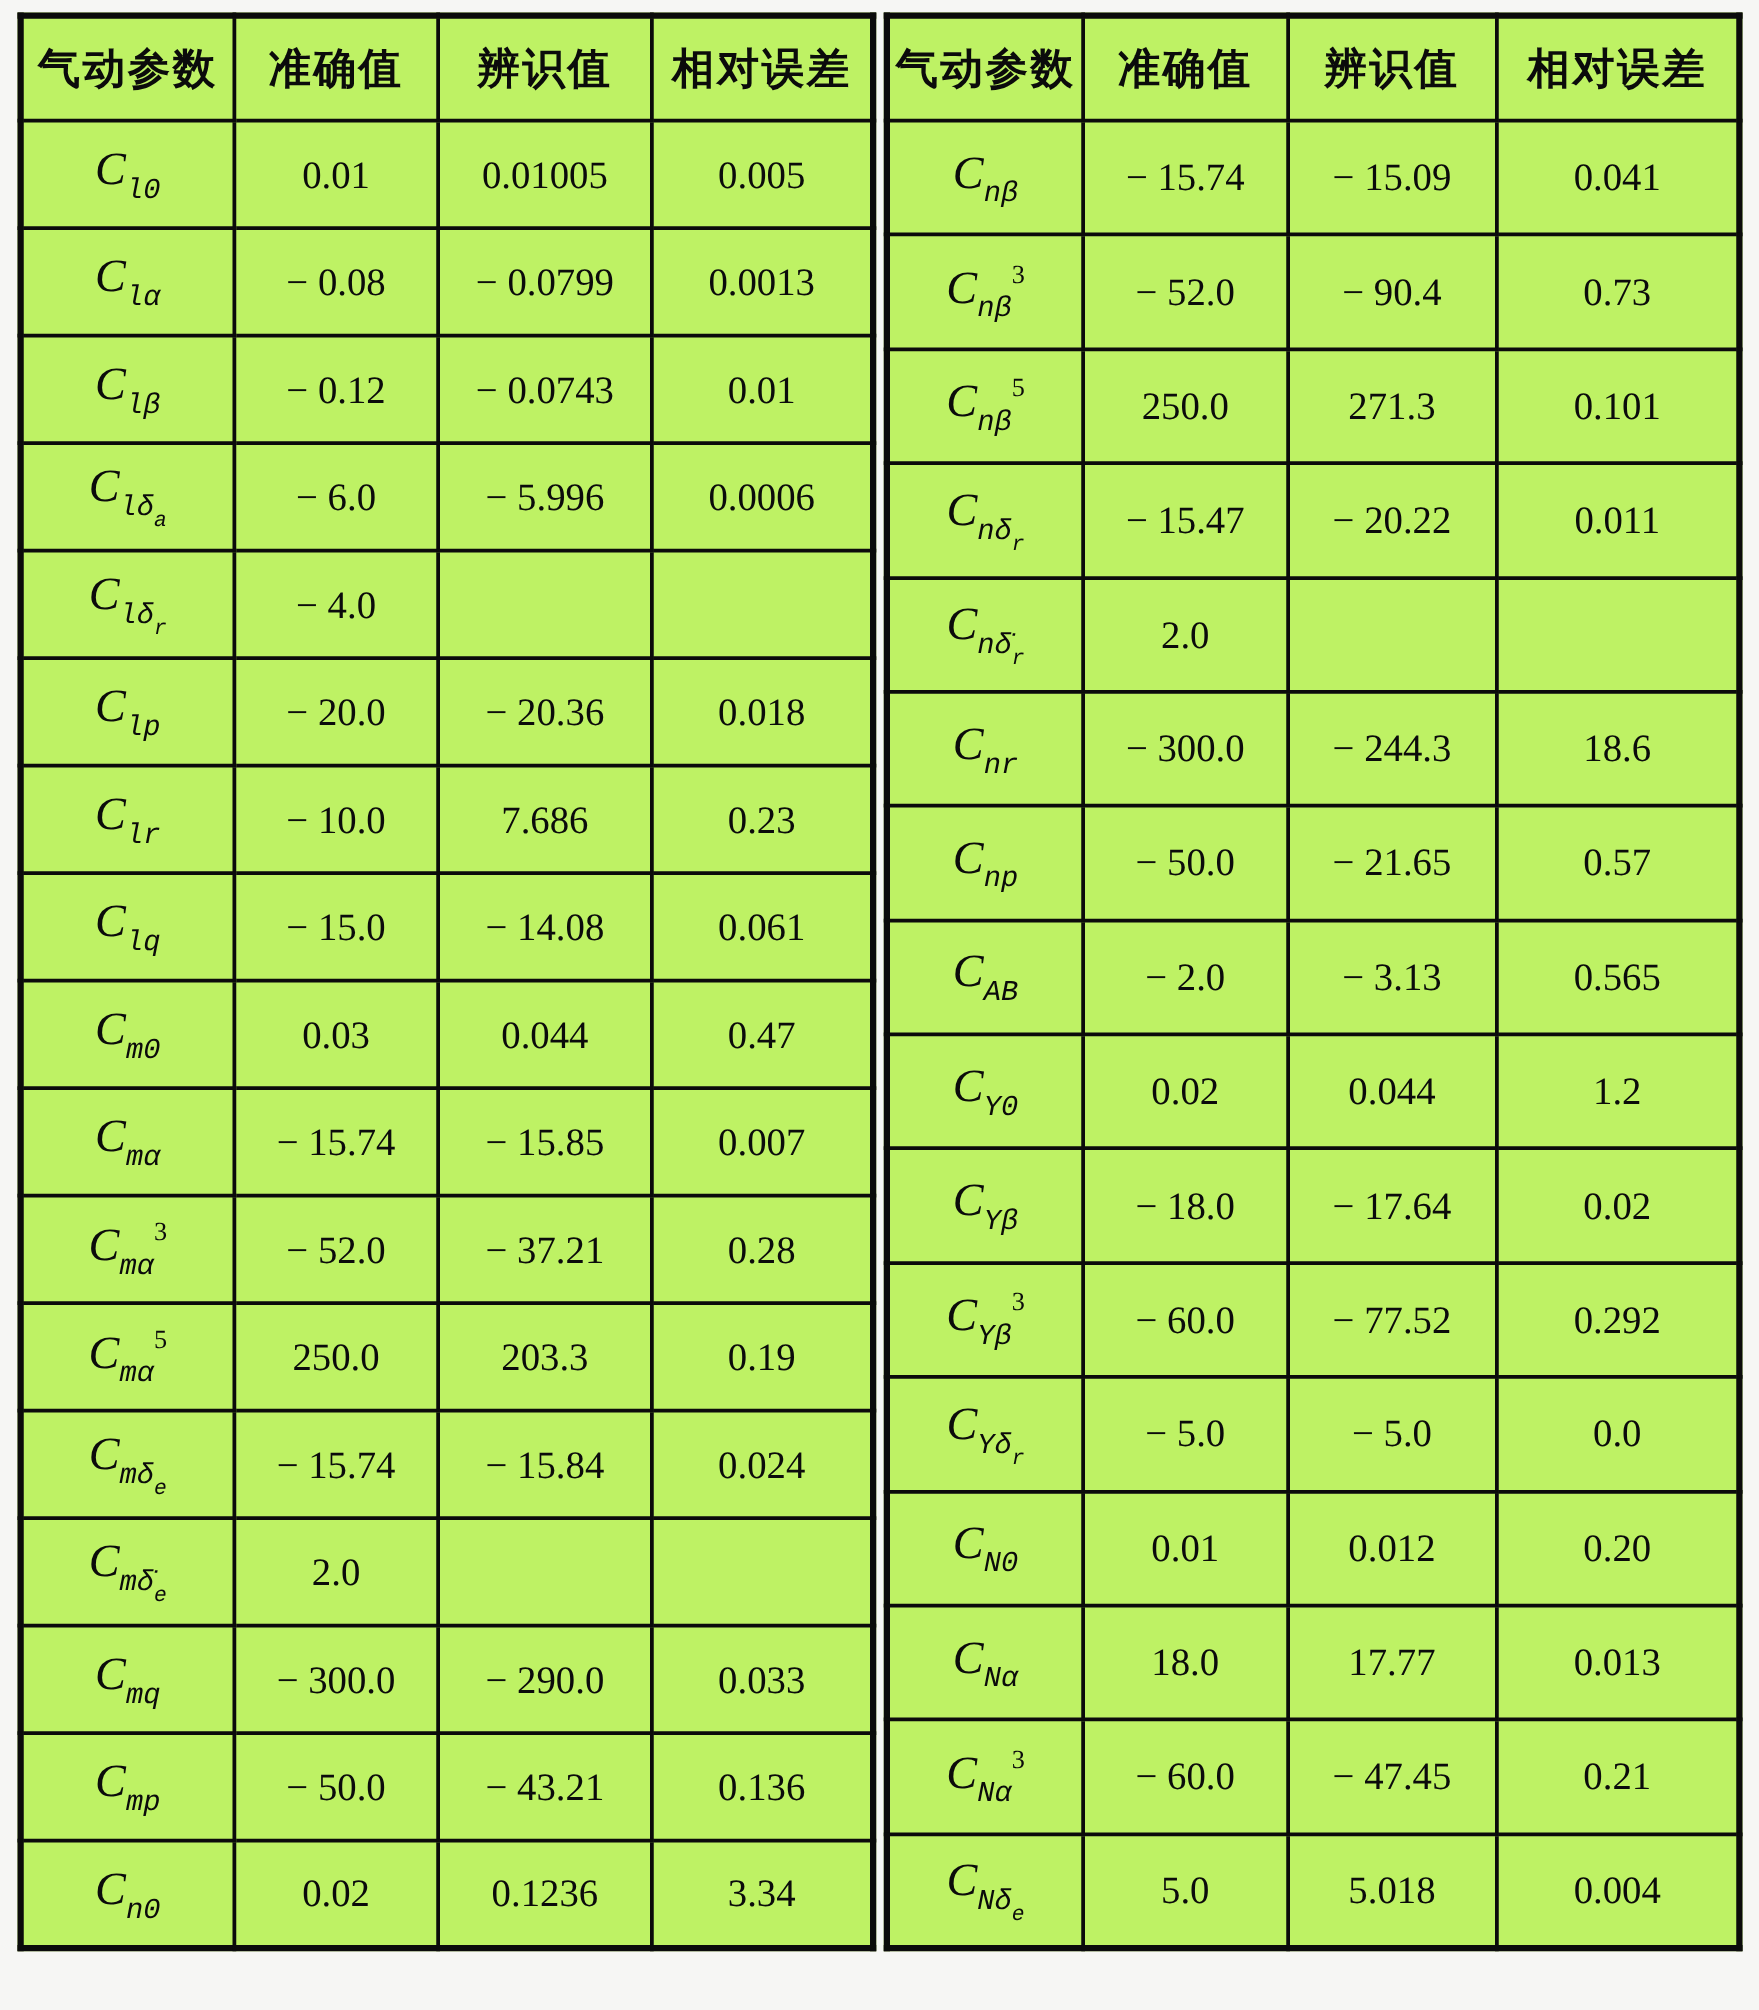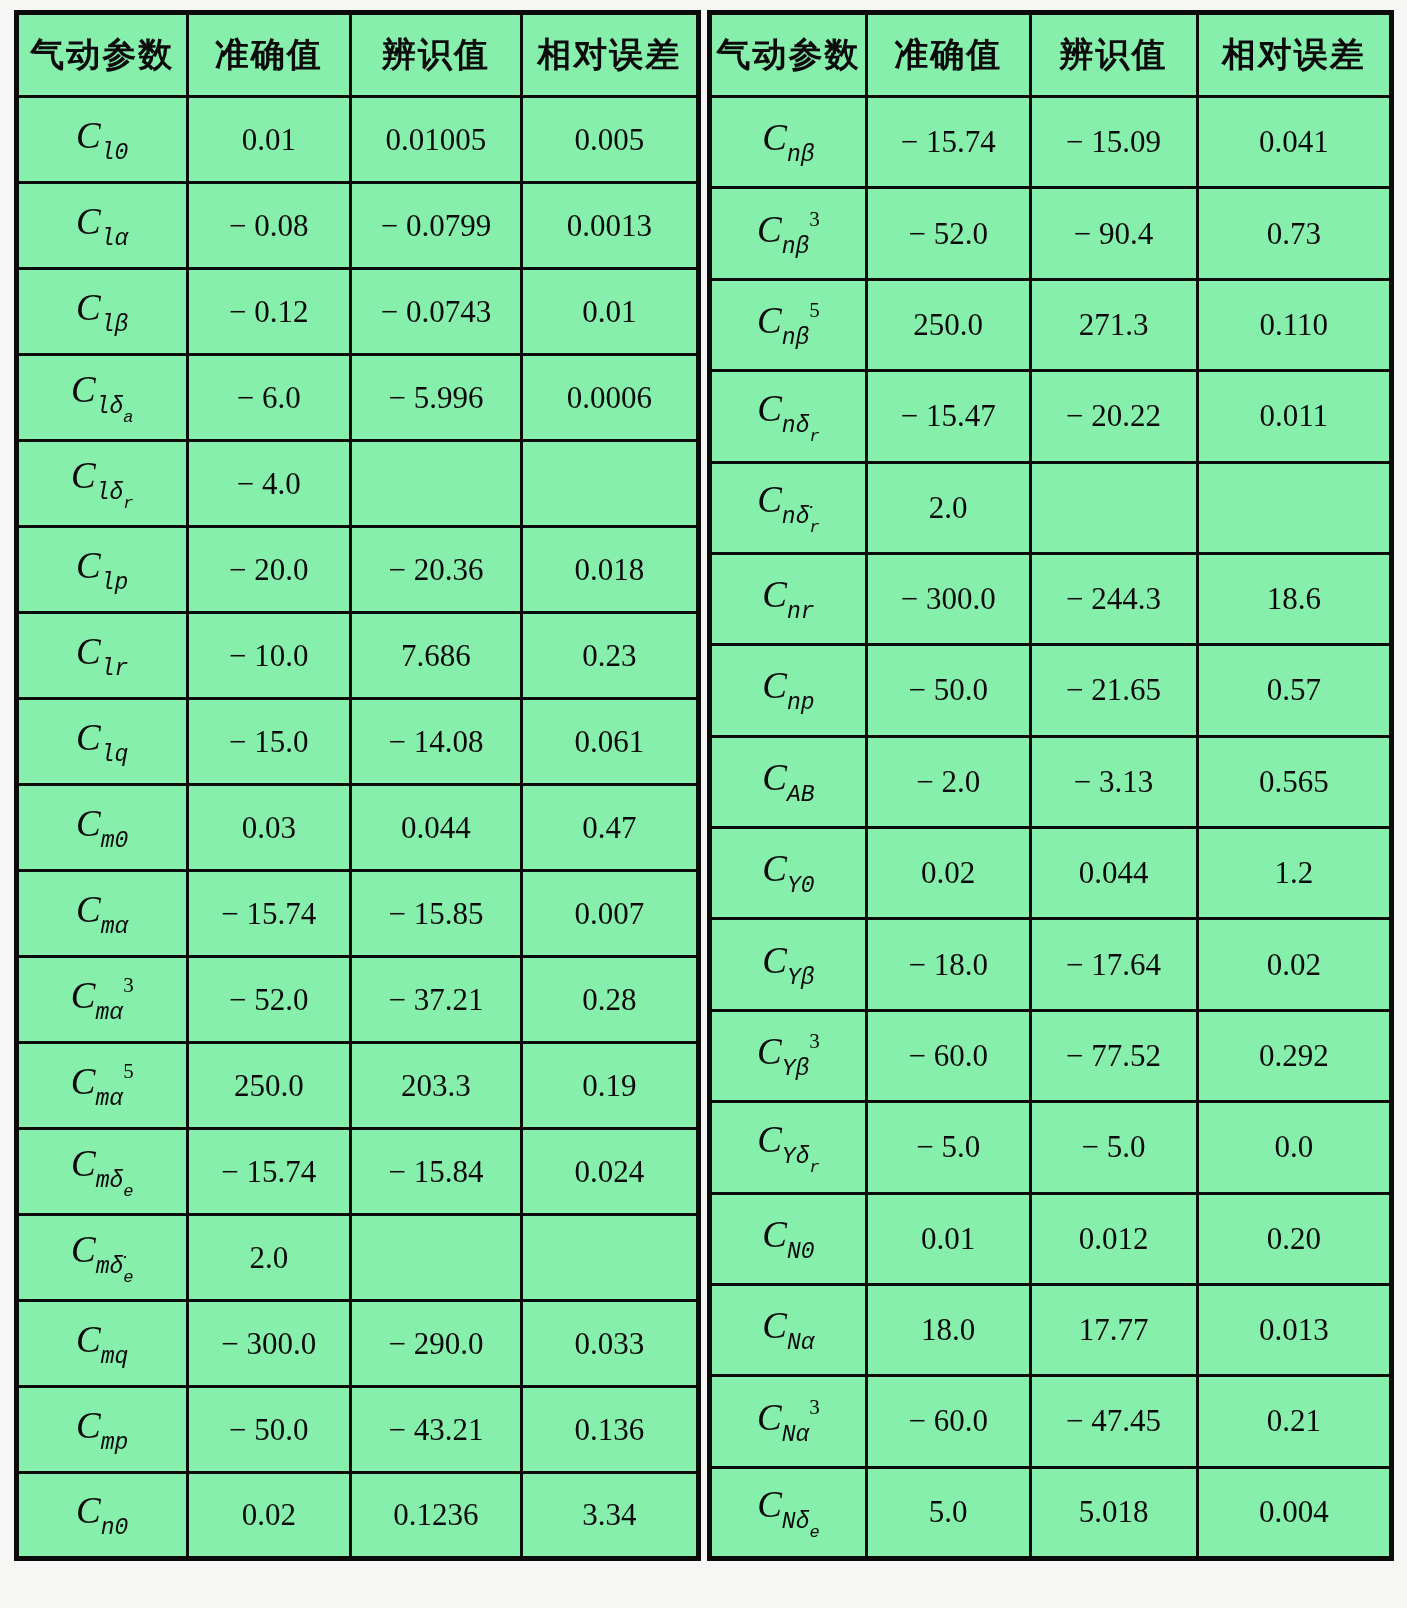--- a/index.html
+++ b/index.html
@@ -1,20 +1,20 @@
 <!DOCTYPE html>
 <html><head>
 <meta charset="utf-8">
 <style>
   html,body{margin:0;padding:0;background:#f6f6f4;}
   body{width:1407px;height:1608px;overflow:hidden;
        font-family:"Liberation Serif",serif;color:#0b0b0b;}
   .wrap{display:flex;gap:6px;padding:10px 13px 0 14px;box-sizing:border-box;}
   table.half{border-collapse:collapse;table-layout:fixed;flex:1;
-             border:5px solid #0b0b0b;background:#86efac;}
+             border:5px solid #0b0b0b;background:#bef264;}
   th,td{border:3px solid #0b0b0b;text-align:center;vertical-align:middle;
         padding:0;overflow:hidden;white-space:nowrap;}
   thead tr{height:84px;}
   tbody tr{height:86px;}
   th{font-family:"Liberation Sans",sans-serif;font-weight:bold;
      font-size:34px;letter-spacing:2px;}
   td.val{font-family:"Liberation Serif",serif;font-size:31px;}
   td.param{font-size:31px;}
   .pc{font-style:italic;font-size:37px;font-family:"Liberation Serif",serif;}
   sub.s1{font-style:italic;font-size:23px;vertical-align:-11px;letter-spacing:0;font-family:Liberation Mono, monospace;}
@@ -170,21 +170,21 @@
         <tr>
           <td class="param"><span><i class="pc">C</i><sub class="s1">nβ</sub><sup class="sp">3</sup></span></td>
           <td class="val">− 52.0</td>
           <td class="val">− 90.4</td>
           <td class="val">0.73</td>
         </tr>
         <tr>
           <td class="param"><span><i class="pc">C</i><sub class="s1">nβ</sub><sup class="sp">5</sup></span></td>
           <td class="val">250.0</td>
           <td class="val">271.3</td>
-          <td class="val">0.110</td>
+          <td class="val">0.101</td>
         </tr>
         <tr>
           <td class="param"><span><i class="pc">C</i><sub class="s1">nδ<sub class="s2">r</sub></sub></span></td>
           <td class="val">− 15.47</td>
           <td class="val">− 20.22</td>
           <td class="val">0.011</td>
         </tr>
         <tr>
           <td class="param"><span><i class="pc">C</i><sub class="s1">nδ̇<sub class="s2">r</sub></sub></span></td>
           <td class="val">2.0</td>

